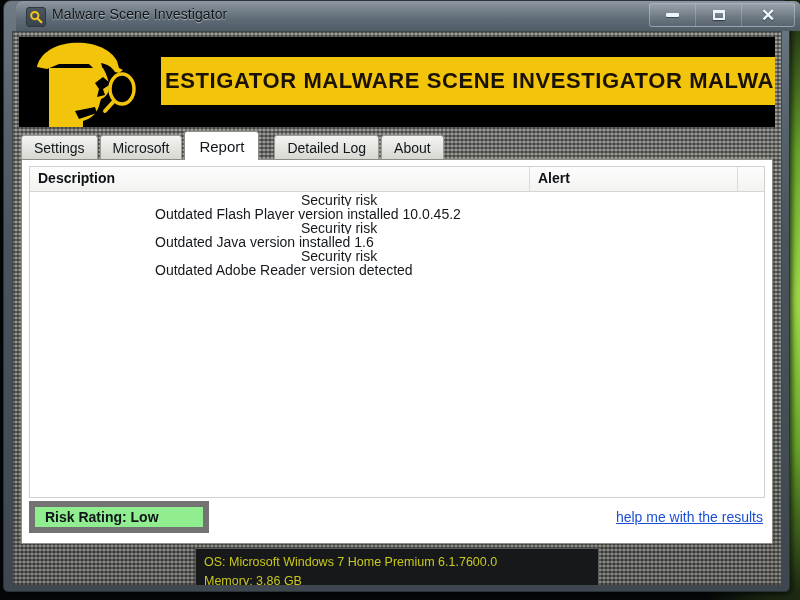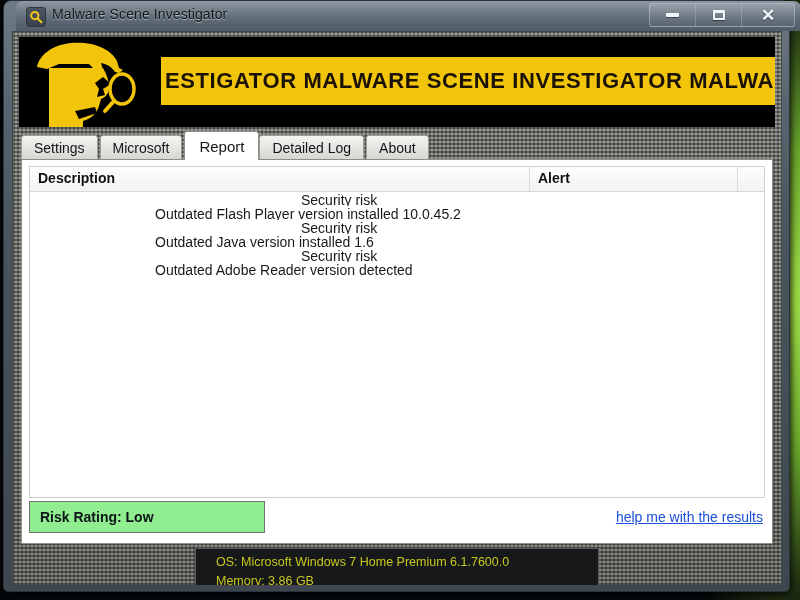--- a/index.html
+++ b/index.html
@@ -193,21 +193,21 @@
     margin-right: 2px;
     box-sizing: border-box;
     white-space: nowrap;
   }
   .tab.active {
     height: 29px;
     background: #ffffff;
     border-color: #8d8d87;
     font-size: 15px;
     padding: 0 14px;
-    margin-right: 0;
+    margin-right: 15px;
     z-index: 3;
   }
 
   
   .panel {
     position: absolute;
     left: 8px; top: 127px;
     width: 752px;
     height: 385px;
     background: #ffffff;
@@ -261,23 +261,23 @@
   
   .risk-row {
     position: absolute;
     left: 7px; bottom: 8px;
     width: 736px;
     height: 34px;
   }
   .risk-box {
     position: absolute;
     left: 0; top: 0;
-    width: 236px; height: 32px;
+    width: 180px; height: 32px;
     background: #90ee90;
-    border: 1px solid #737373;
+    border: 6px solid #737373;
     box-sizing: border-box;
     display: flex;
     align-items: center;
     padding-left: 10px;
     font-size: 14px;
     font-weight: bold;
     color: #0f1418;
   }
   .help-link {
     position: absolute;
@@ -298,21 +298,20 @@
     background: #16181a;
     border: 1px solid #555a5e;
     box-sizing: border-box;
     padding: 4px 0 0 8px;
   }
   .sysinfo div {
     color: #c9c81e;
     font-size: 12.5px;
     line-height: 19px;
     white-space: nowrap;
-    margin-left: 12px;
   }
 </style>
 </head>
 <body>
 
 <div id="root">
 
   <div class="desktop-backdrop"></div>
 
   <div class="window">

